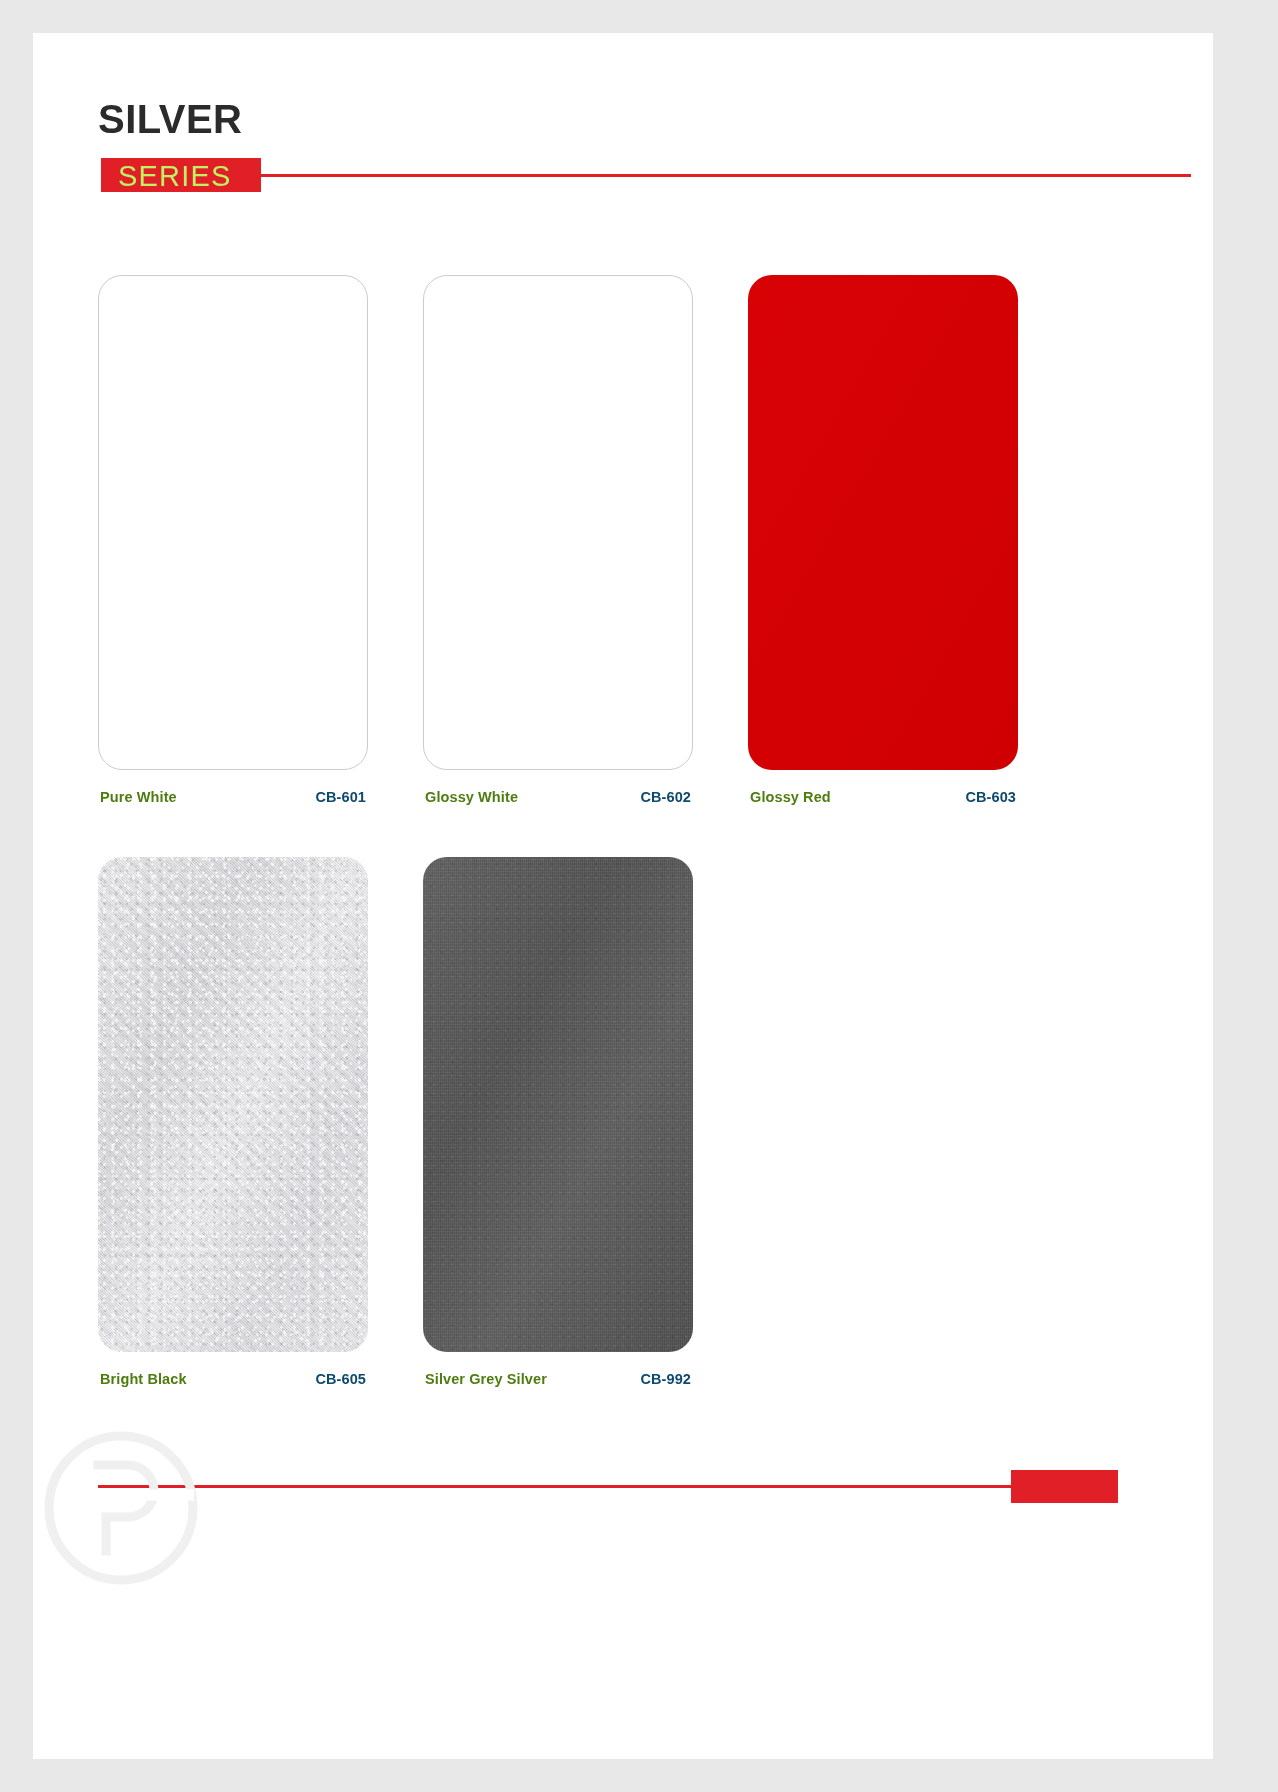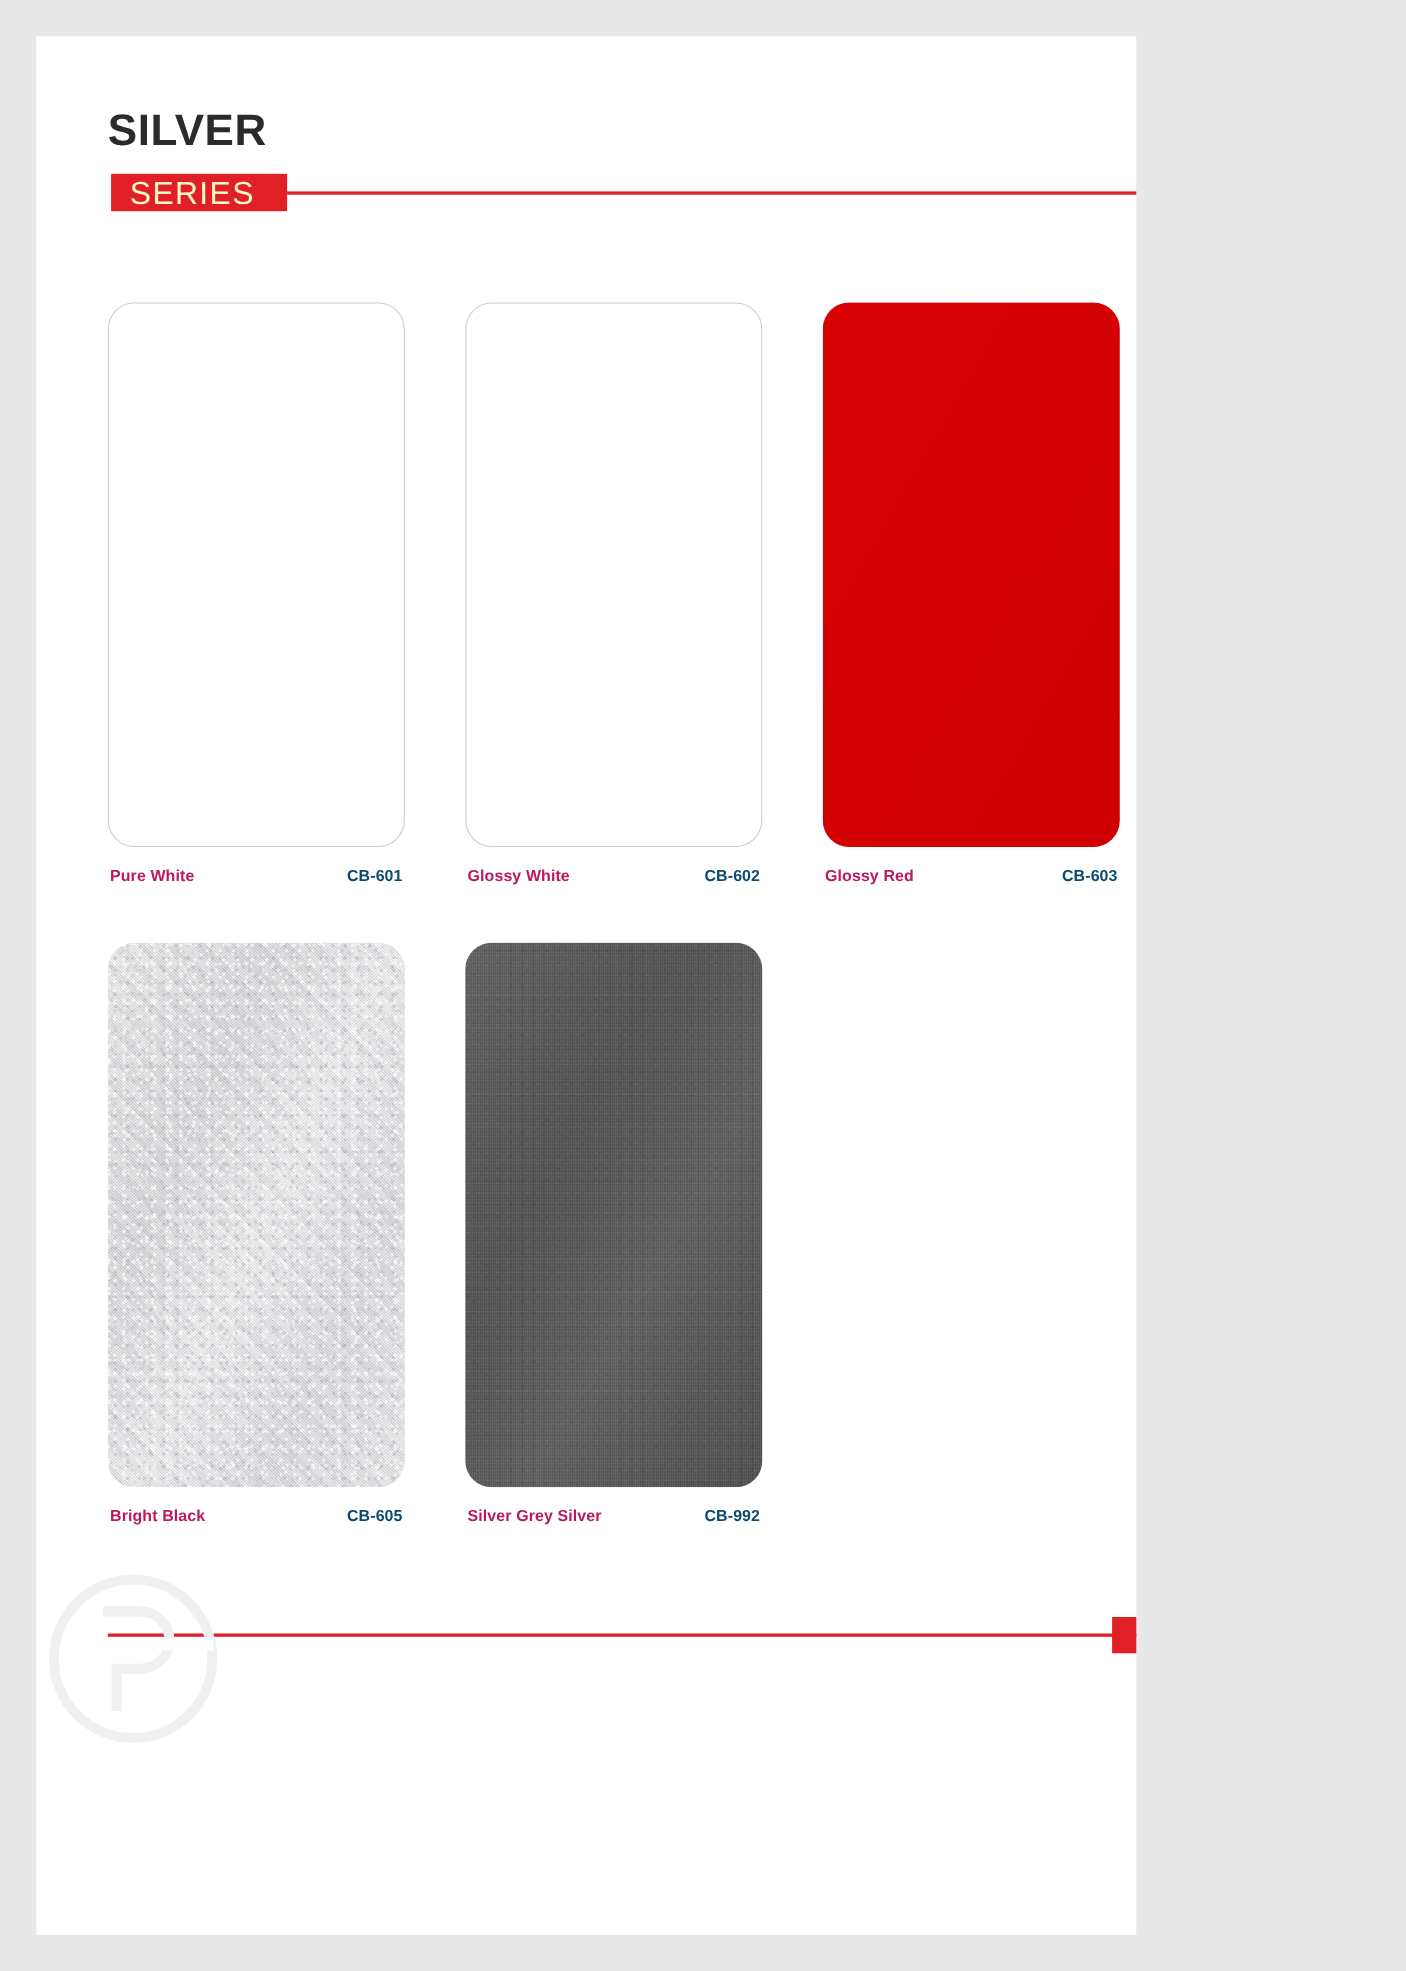--- a/index.html
+++ b/index.html
@@ -12,21 +12,21 @@
     height: 1792px;
     font-family: "Liberation Sans", sans-serif;
     overflow: hidden;
   }
 
   
   .page {
     position: absolute;
     left: 33px;
     top: 33px;
-    width: 1000px;
+    width: 1180px;
     height: 1726px;
     background: #ffffff;
     overflow: hidden;
   }
 
   
   .header {
     position: absolute;
     left: 0;
     top: 0;
@@ -51,21 +51,21 @@
     height: 34px;
     background: #e01f26;
   }
   .series-badge span {
     position: absolute;
     left: 17px;
     top: 2px;
     font-size: 29px;
     font-weight: normal;
     letter-spacing: 1.2px;
-    color: #fef9c3;
+    color: #bef264;
     line-height: 32px;
     white-space: nowrap;
   }
   .header-rule {
     position: absolute;
     left: 228px;
     top: 141px;
     width: 930px;
     height: 3px;
     background: #e01f26;
@@ -101,21 +101,21 @@
   .swatch-meta {
     display: flex;
     justify-content: space-between;
     align-items: baseline;
     margin-top: 19px;
     padding: 0 2px;
   }
   .swatch-name {
     font-size: 14.5px;
     font-weight: bold;
-    color: #be185d;
+    color: #4d7c0f;
     letter-spacing: 0.1px;
   }
   .swatch-code {
     font-size: 14.5px;
     font-weight: bold;
     color: #0c4a6e;
     letter-spacing: 0.1px;
   }
 
   

